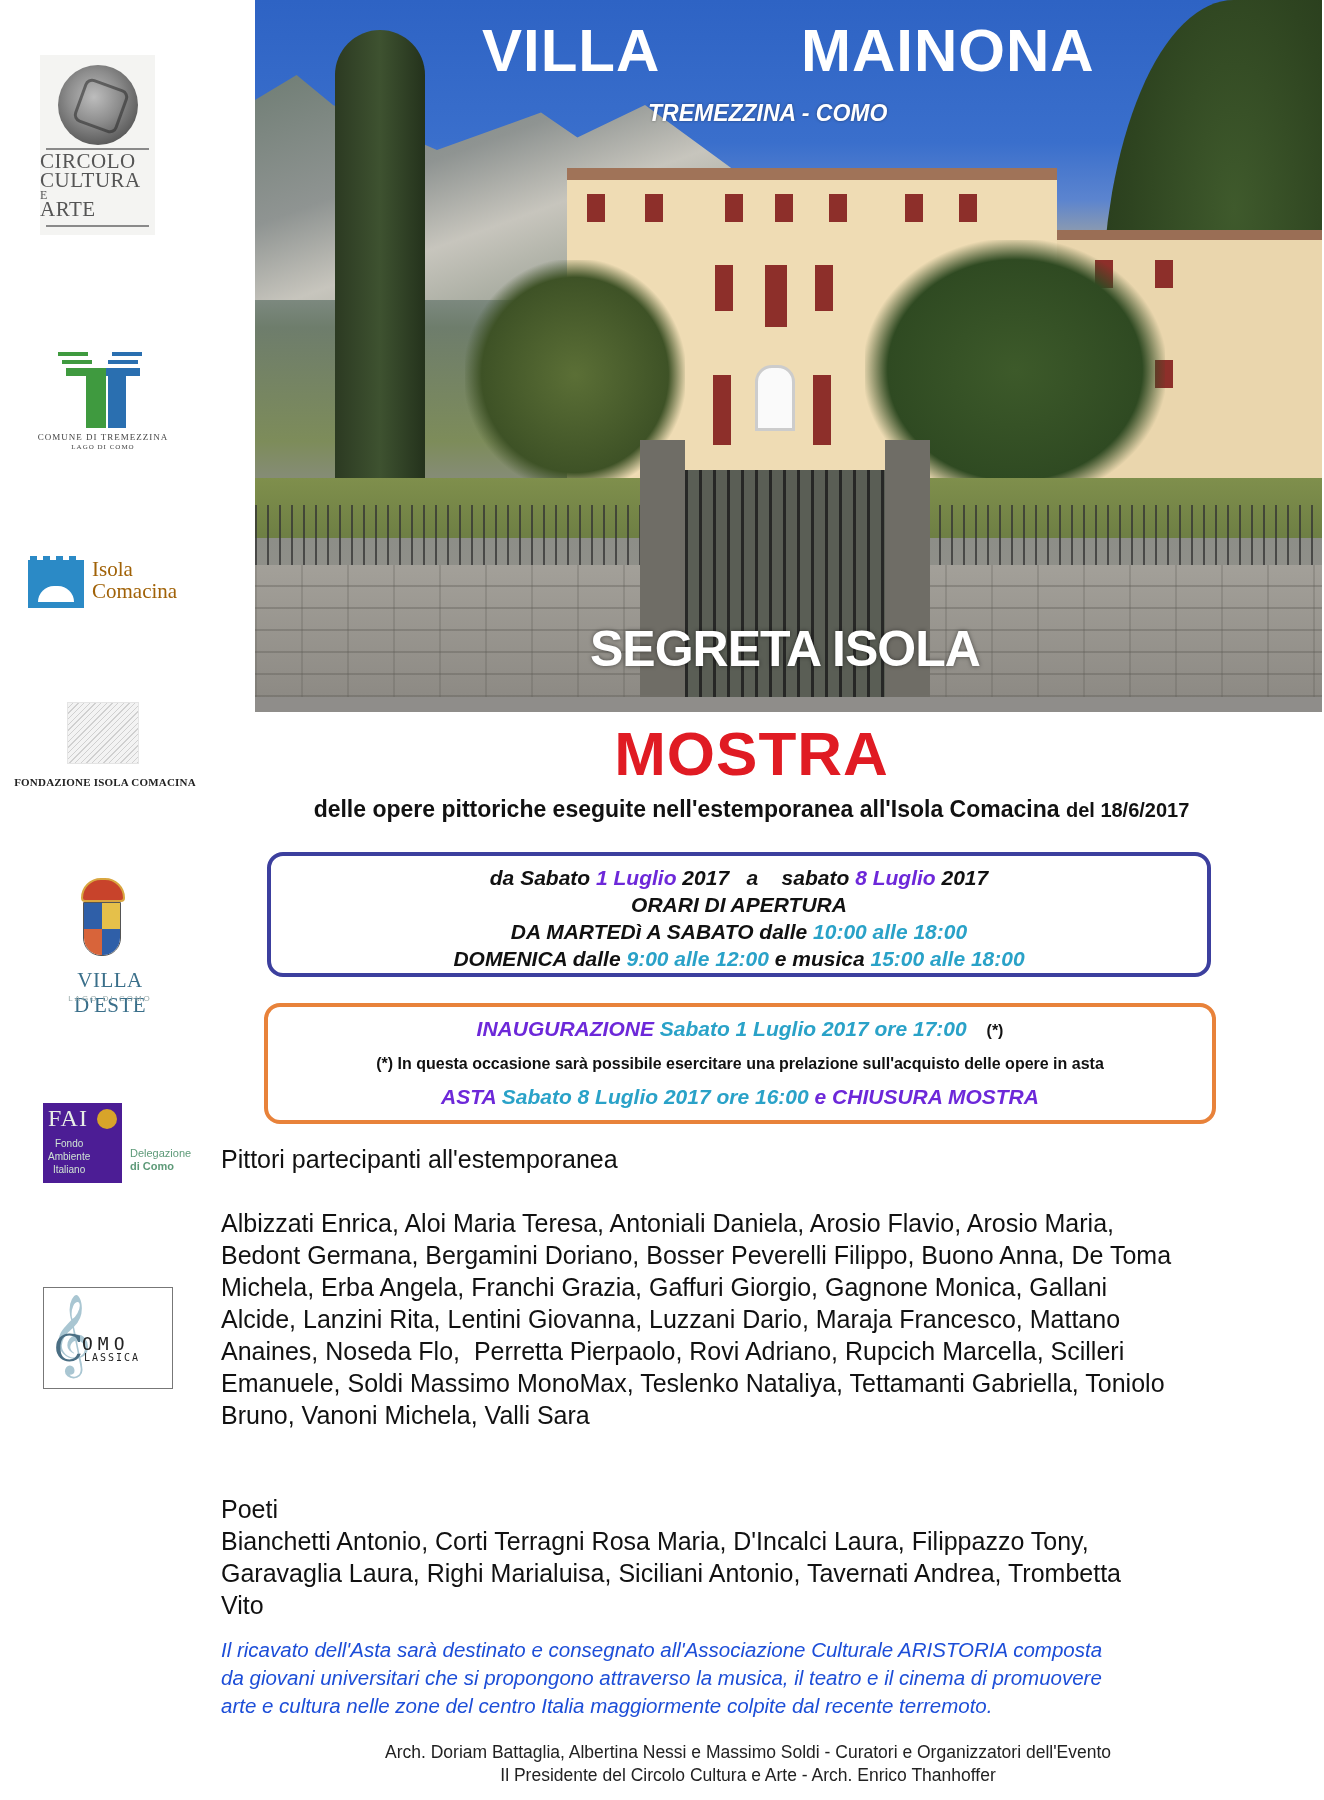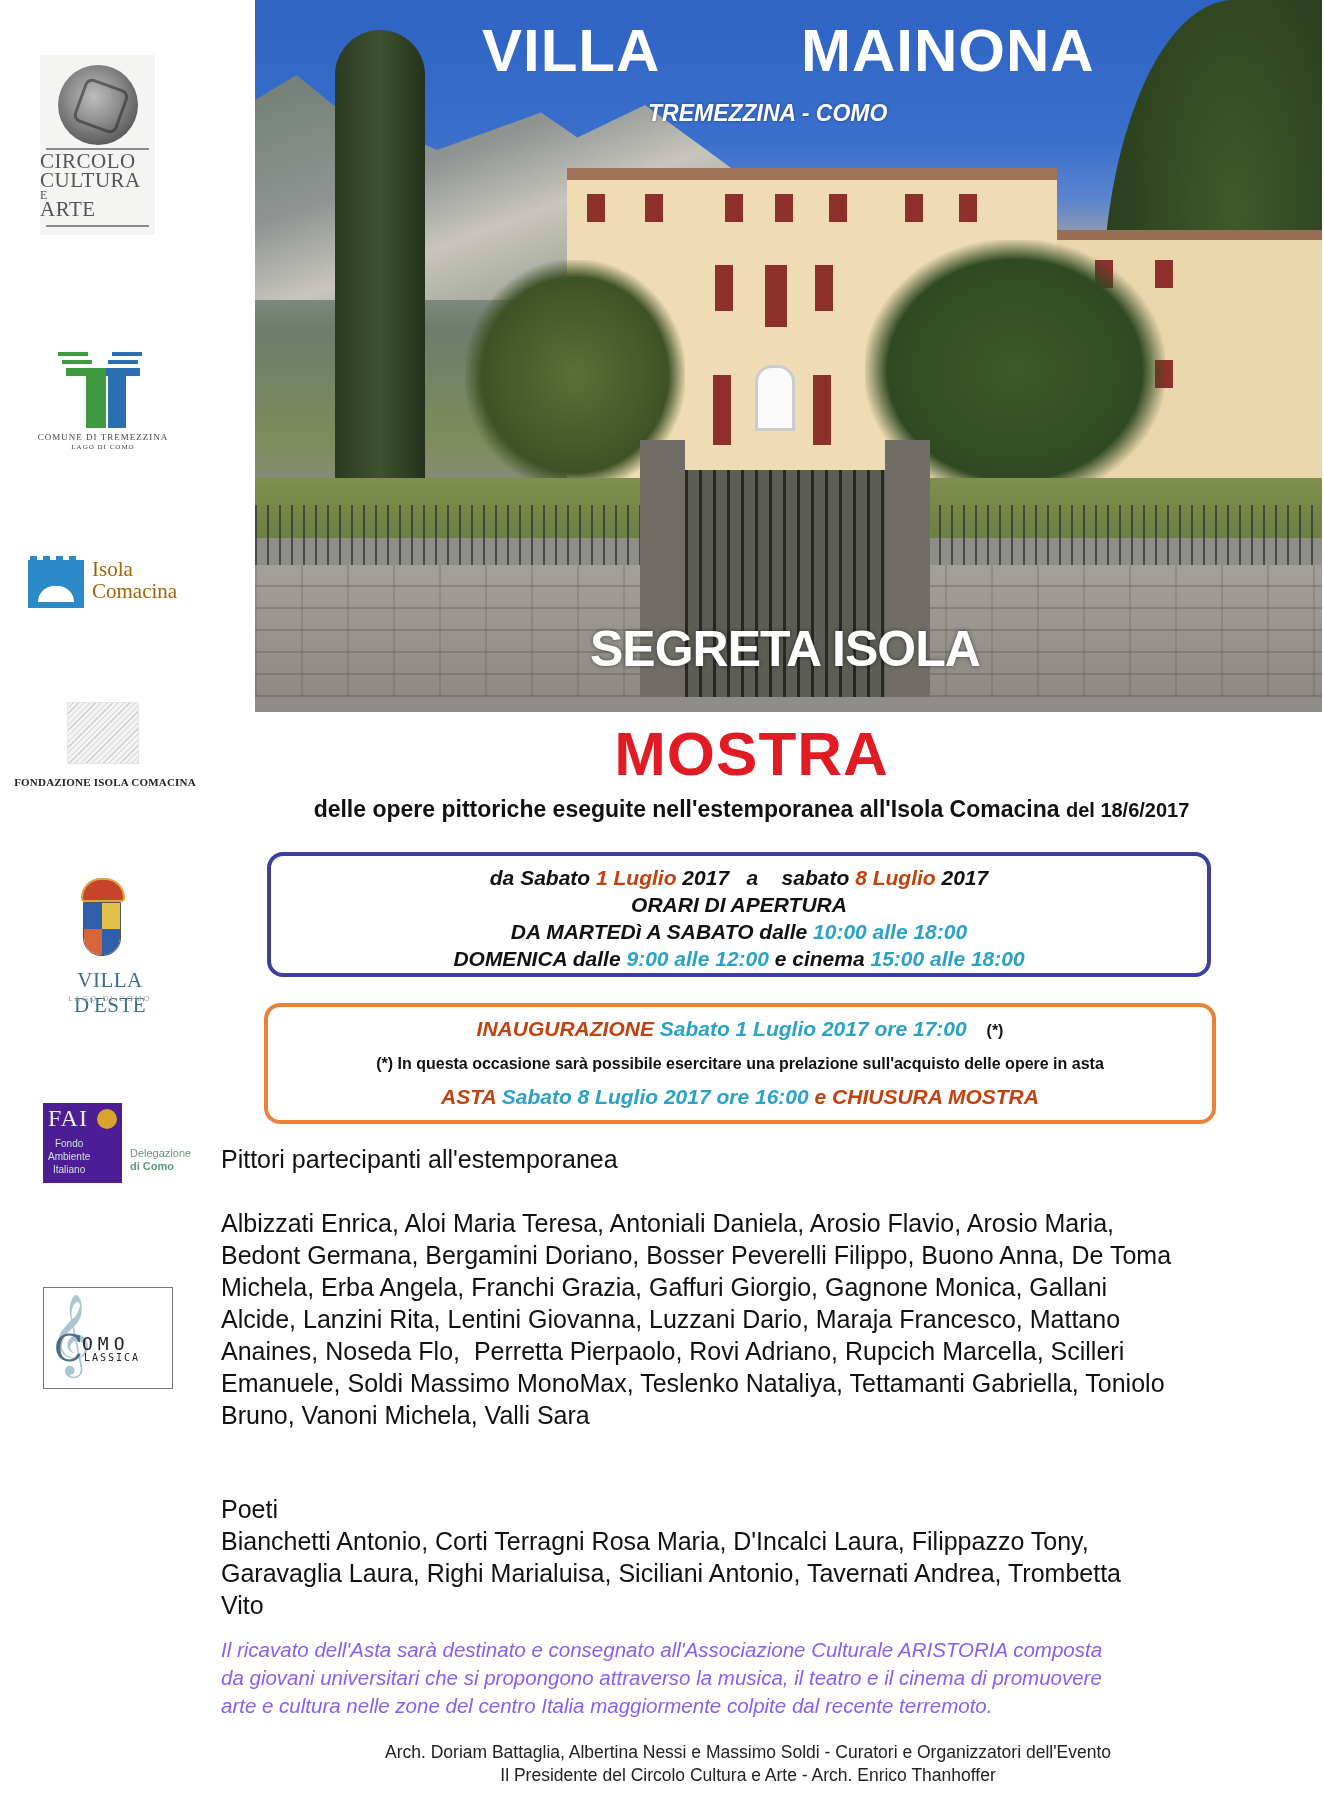--- a/index.html
+++ b/index.html
@@ -87,35 +87,35 @@
   .hero-sub { position:absolute; top:100px; left:393px; color:#fff; font-weight:bold; font-size:23px; text-shadow:0 0 3px rgba(0,0,0,.4);font-style:italic; }
   .hero-bottom { position:absolute; top:620px; left:335px; color:#fff; font-weight:bold; font-size:50px; letter-spacing:-1px; text-shadow:0 0 4px rgba(0,0,0,.5); }
 
   
   .mostra { position:absolute; left:218px; width:1067px; top:718px; text-align:center; color:#e01b23; font-weight:bold; font-size:62px; letter-spacing:1px; }
   .subtitle { position:absolute; left:218px; width:1067px; top:796px; text-align:center; font-weight:bold; font-size:23px; color:#111; }
   .subtitle .small { font-size:20px; }
 
   .bluebox { position:absolute; left:267px; top:852px; width:944px; height:125px; border:4px solid #3c3f9e; border-radius:16px; box-sizing:border-box;
              text-align:center; font-style:italic; font-weight:bold; font-size:21px; line-height:27px; padding-top:8px; }
-  .red { color:#c2410c; }
+  .red { color:#6d28d9; }
   .blue { color:#2aa2c8; }
 
   .orangebox { position:absolute; left:264px; top:1003px; width:952px; height:121px; border:4px solid #e8823a; border-radius:16px; box-sizing:border-box; text-align:center;padding-left:40px; }
   .orangebox .l1 { position:absolute; top:10px; left:0; right:0; font-style:italic; font-weight:bold; font-size:21px; }
   .orangebox .l1 .ast { font-style:normal; font-size:16px; margin-left:14px; color:#111; }
   .orangebox .l2 { position:absolute; top:48px; left:0; right:0; font-weight:bold; font-size:16px; color:#111; }
   .orangebox .l3 { position:absolute; top:78px; left:0; right:0; font-style:italic; font-weight:bold; font-size:21px; }
 
   .section { position:absolute; left:221px; width:1060px; font-size:25px; line-height:32px; color:#111; }
   .pittori-title { top:1143px; }
   .pittori-list { top:1207px; }
   .poeti-title { top:1493px; }
   .poeti-list { top:1525px; }
-  .note { position:absolute; left:221px; width:1060px; top:1636px; font-style:italic; font-size:20.5px; line-height:28px; color:#8b5cf6; }
+  .note { position:absolute; left:221px; width:1060px; top:1636px; font-style:italic; font-size:20.5px; line-height:28px; color:#1d4ed8; }
   .credits { position:absolute; left:218px; width:1060px; top:1741px; text-align:center; font-size:17.5px; line-height:23px; color:#222; }
 </style>
 </head>
 <body>
 
 <div class="logo circolo">
   <div class="coin"></div>
   <div class="rule" style="top:93px"></div>
   <div class="txt" style="top:97px">
     <span>CIRCOLO</span><br>
@@ -257,21 +257,21 @@
     <span>2017</span>
   </div>
   <div>ORARI DI APERTURA</div>
   <div>
     <span>DA MARTEDì A SABATO dalle</span>
     <span class="blue">10:00 alle 18:00</span>
   </div>
   <div>
     <span>DOMENICA dalle</span>
     <span class="blue">9:00 alle 12:00</span>
-    <span>e cinema</span>
+    <span>e musica</span>
     <span class="blue">15:00 alle 18:00</span>
   </div>
 </div>
 
 <div class="orangebox">
   <div class="l1">
     <span class="red">INAUGURAZIONE</span>
     <span class="blue">Sabato 1 Luglio 2017  ore 17:00</span>
     <span class="ast">(*)</span>
   </div>

